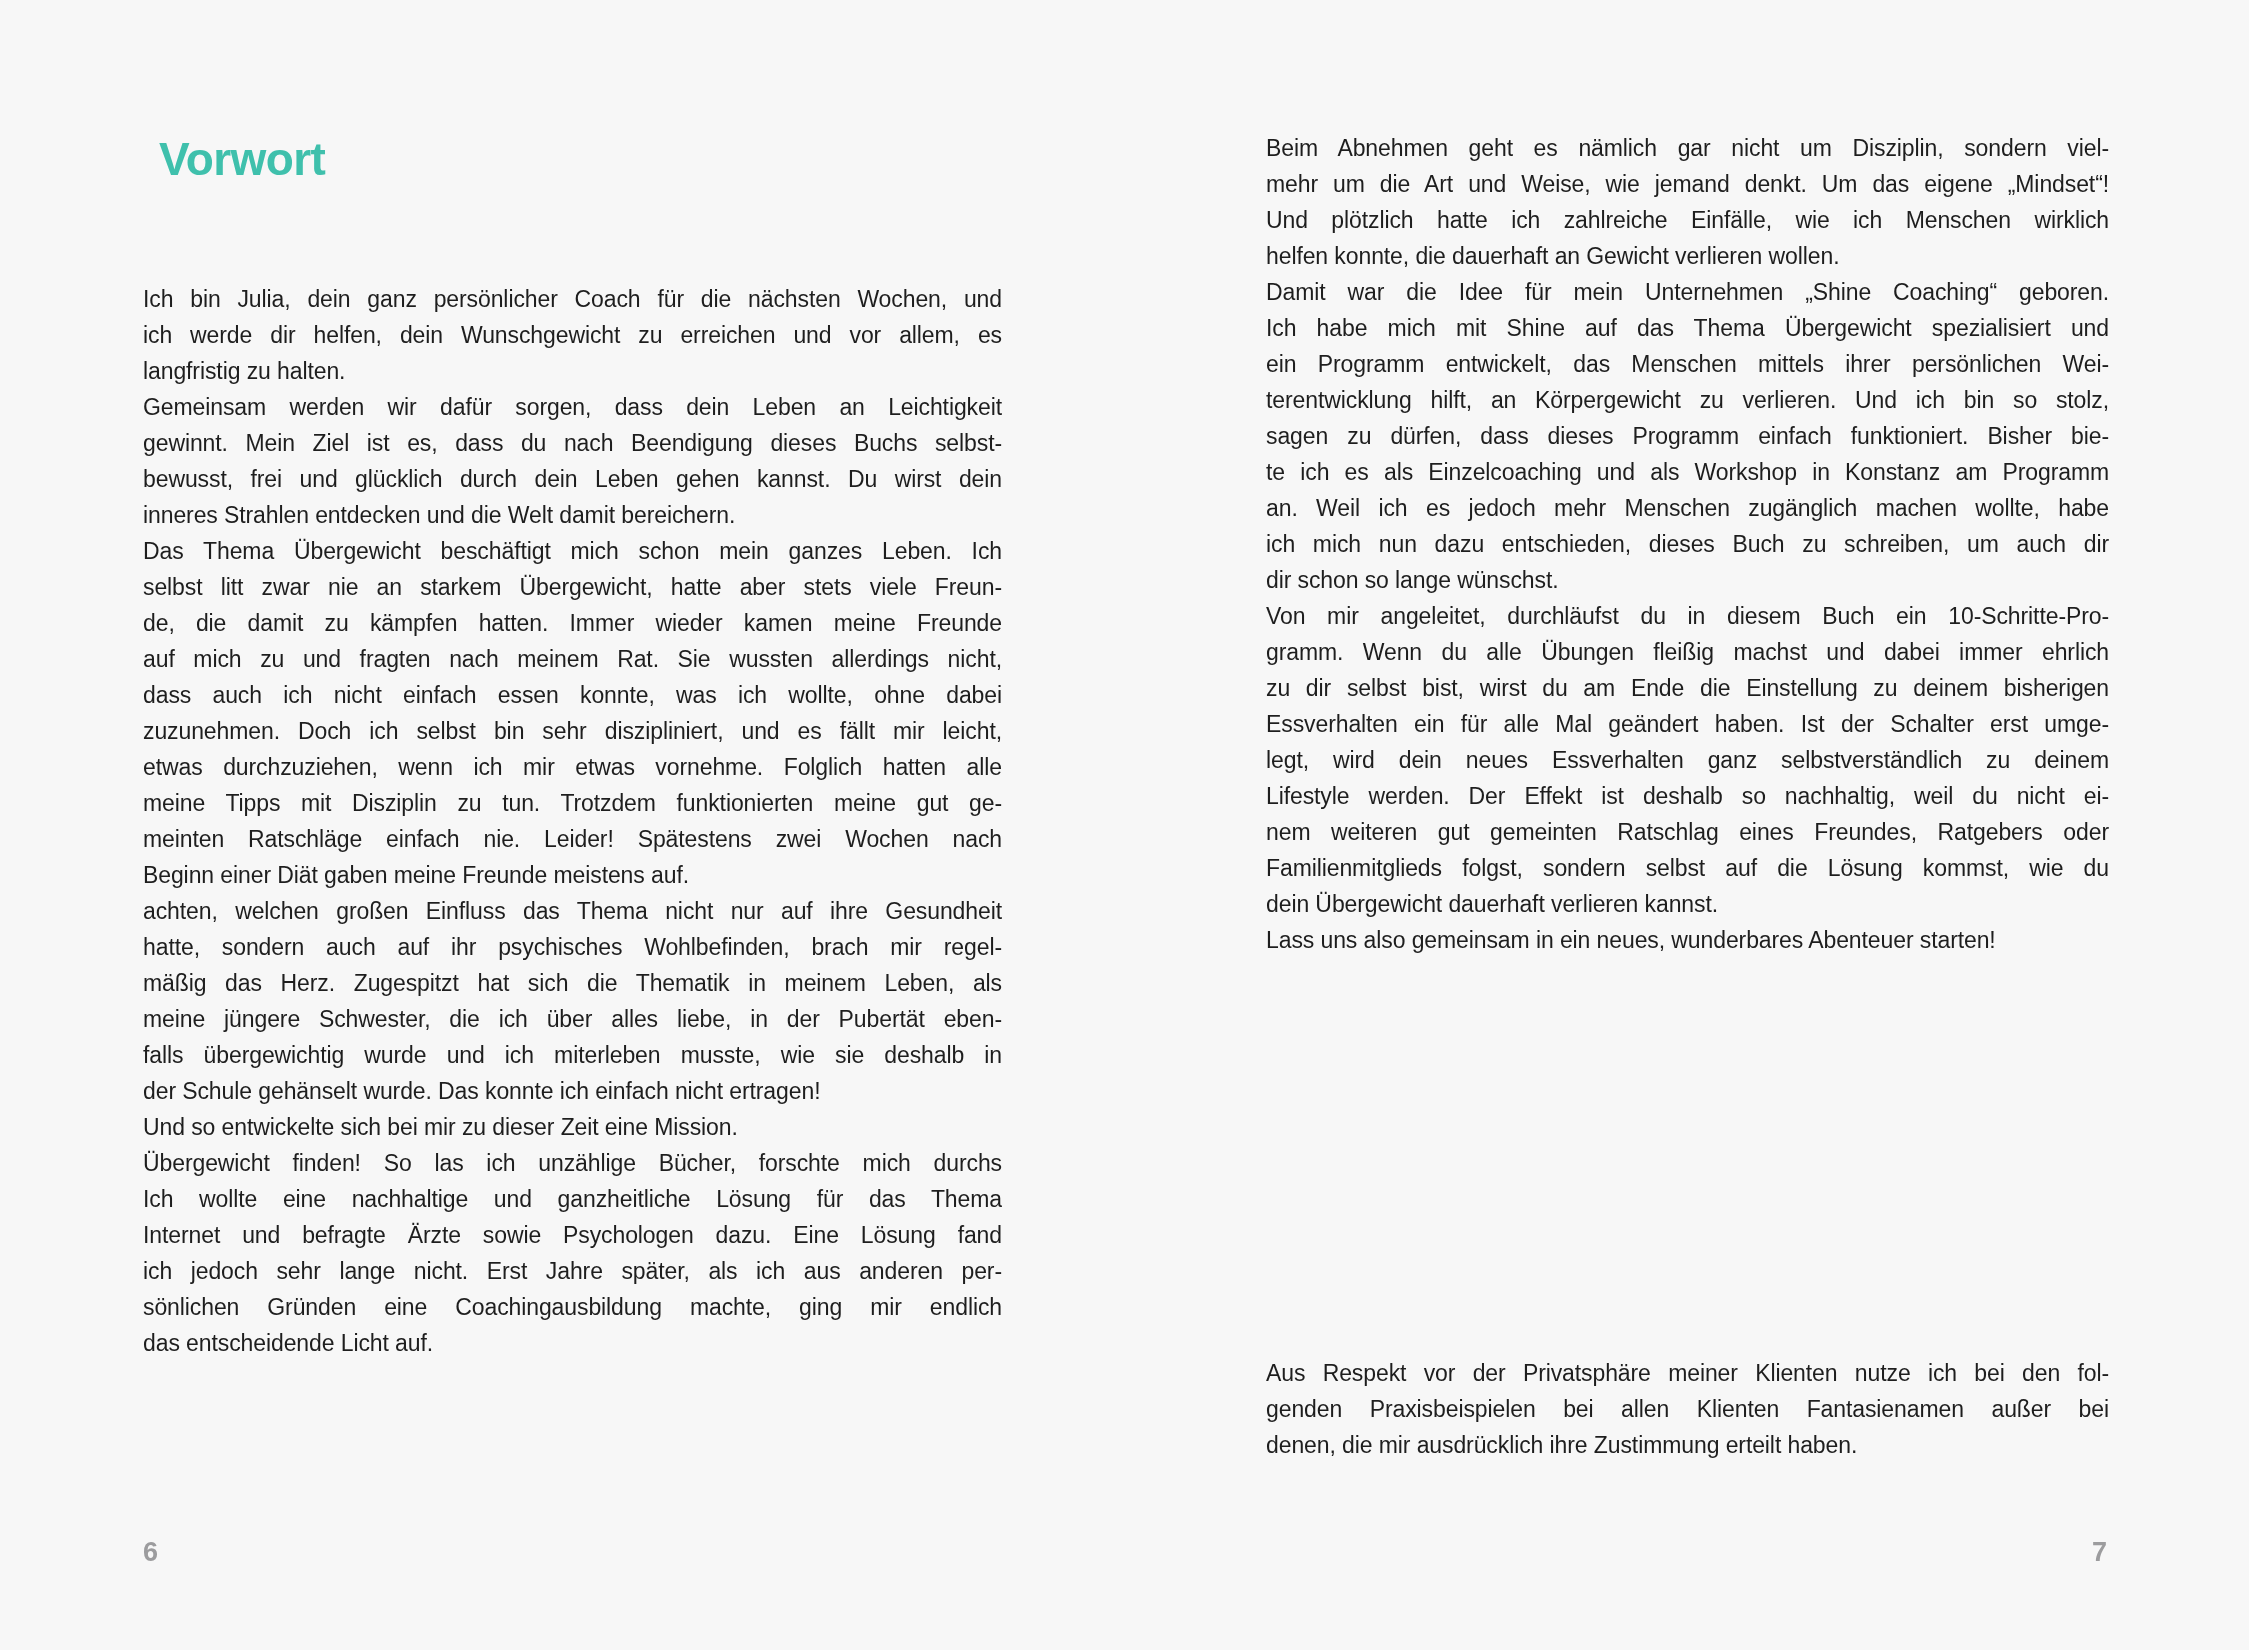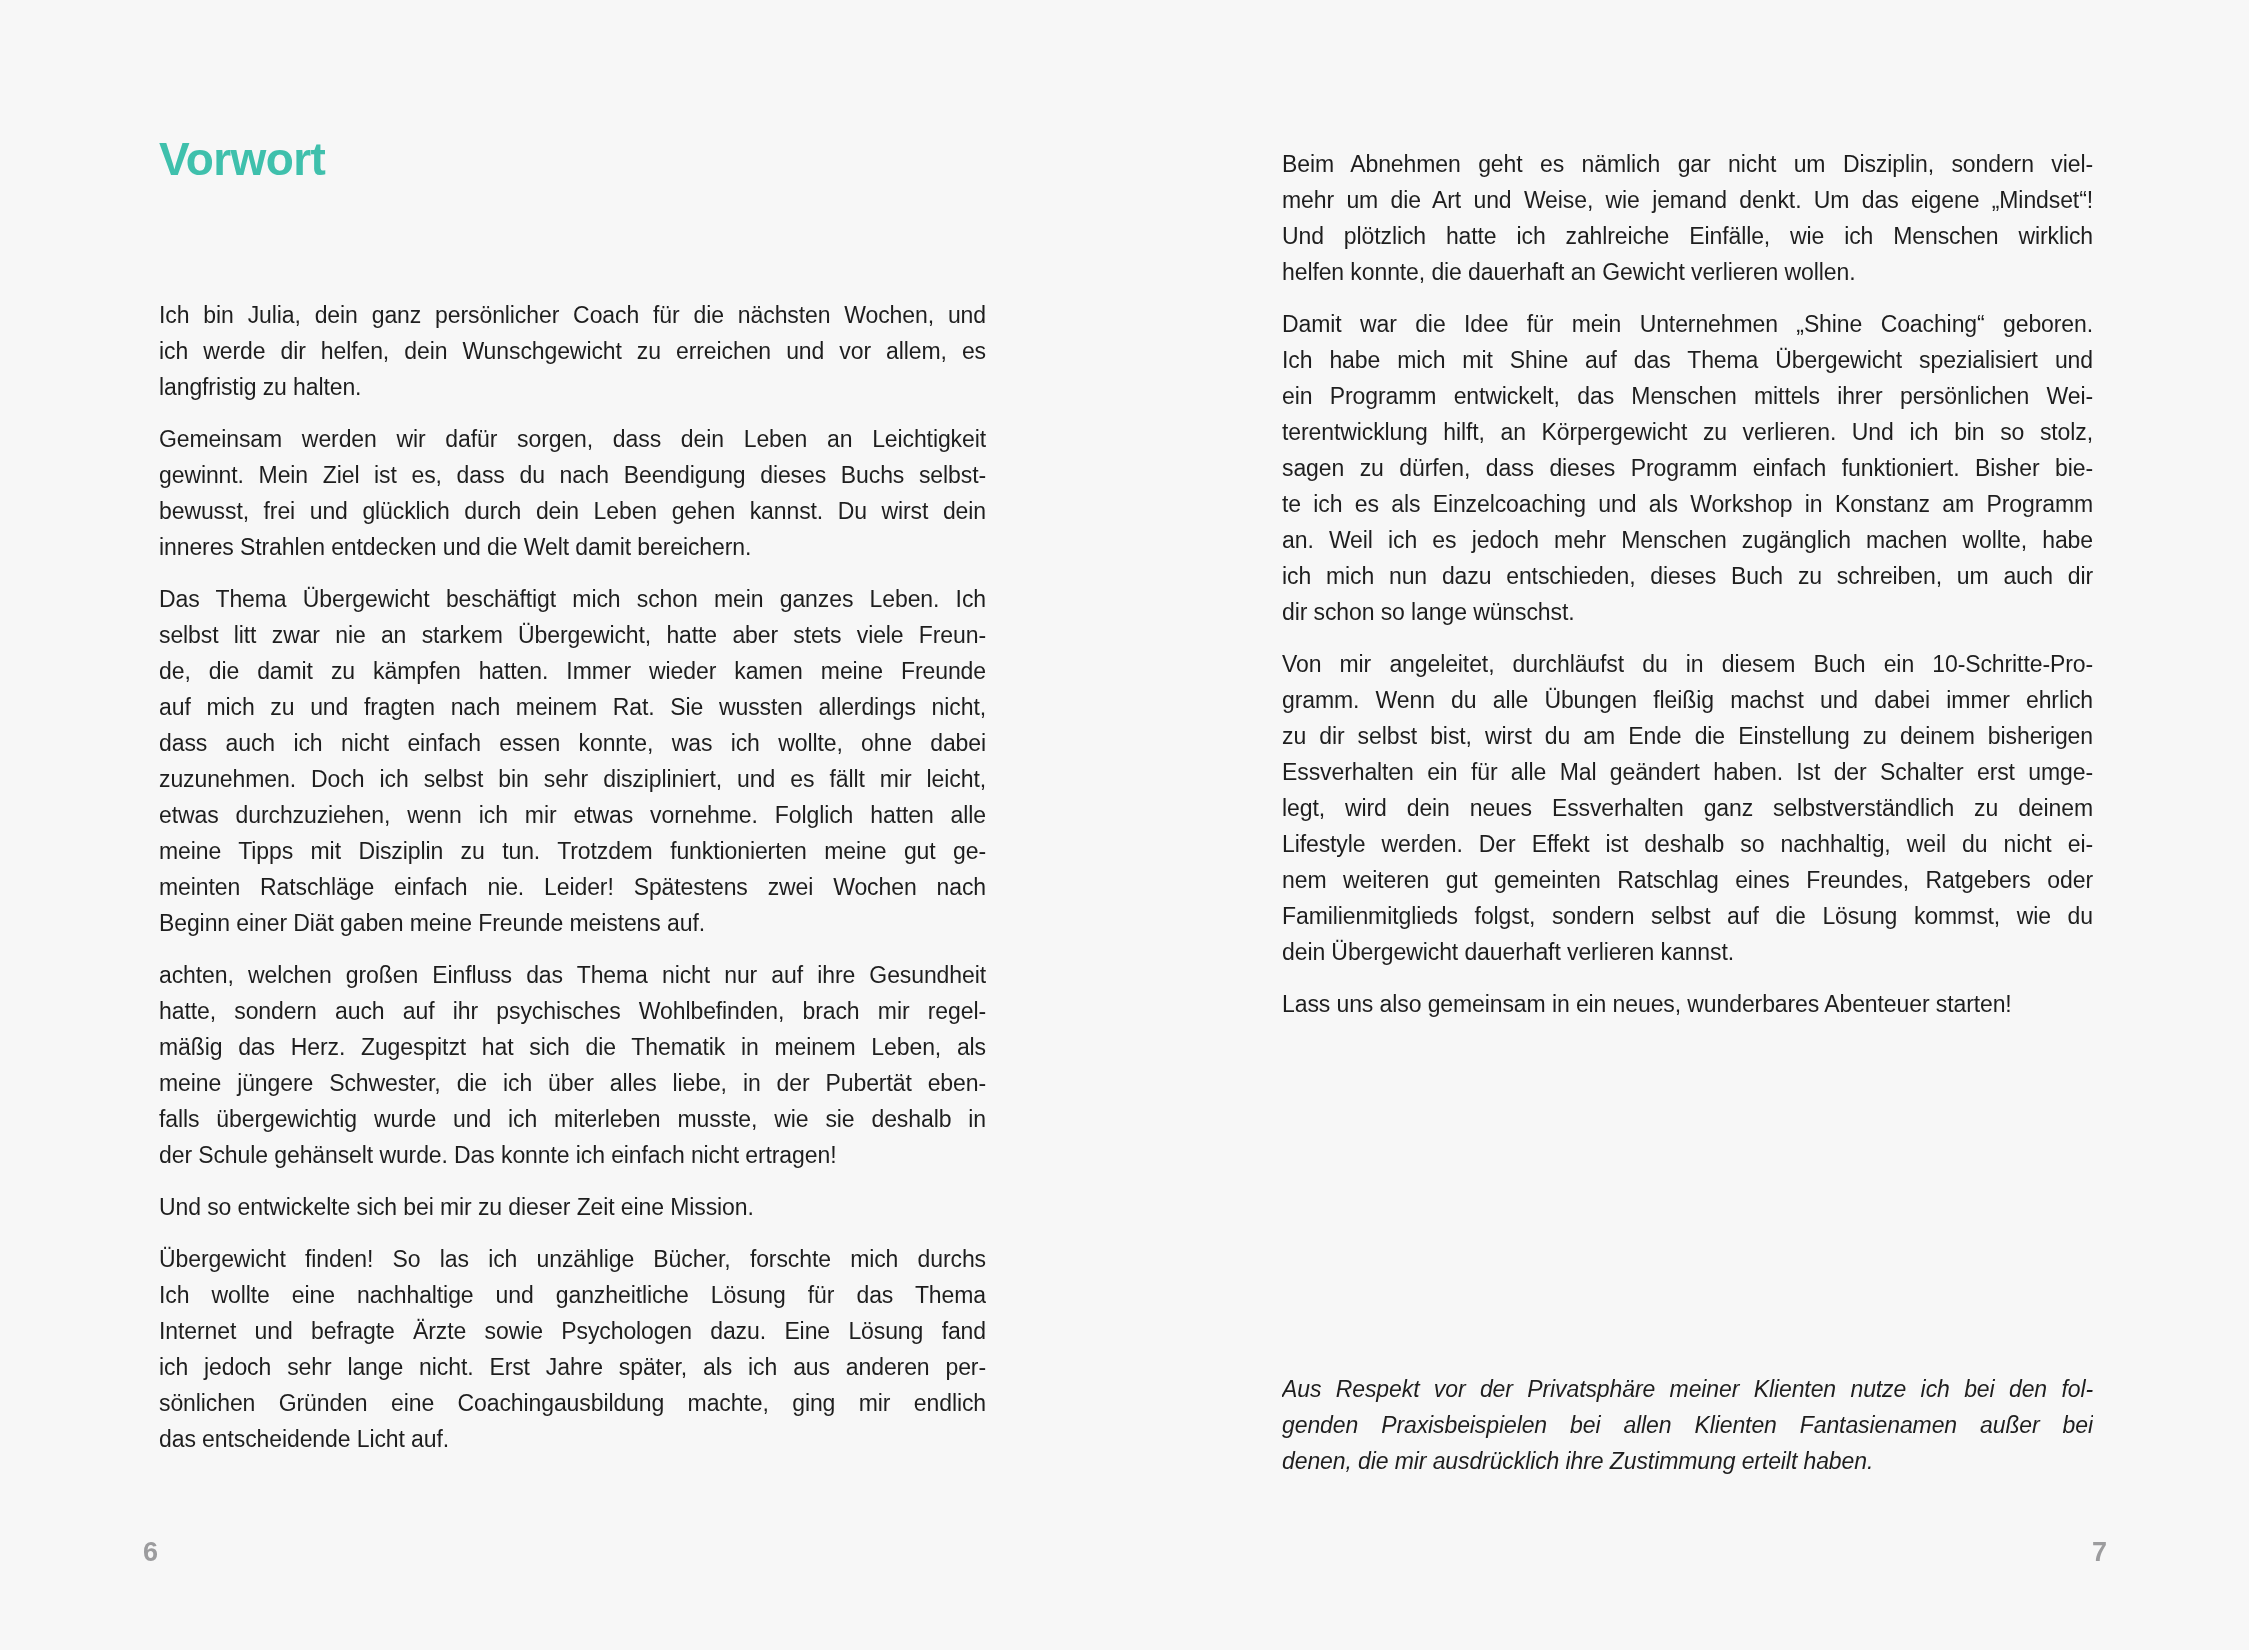--- a/index.html
+++ b/index.html
@@ -33,22 +33,22 @@
     color: var(--c-title);
   }
   .body-block {
     position: absolute;
     color: var(--c-body);
     font-size: 23px;
     letter-spacing: -0.1px;
   }
   .left-body  { left: 143px;  top: 281px;  width: 859px; }
   .right-body { left: 1266px; top: 130px;  width: 843px; }
-  .right-note { left: 1266px; top: 1355px; width: 843px; font-style: italic; }
-  .para { margin: 16px; }
+  .right-note { left: 1266px; top: 1355px; width: 843px; }
+  .para { margin: 0; }
   .line {
     height: 36px;
     line-height: 36px;
     text-align: justify;
     text-align-last: justify;
     text-justify: inter-word;
     white-space: normal;
     overflow: hidden;
   }
   .line.last { text-align-last: left; }

